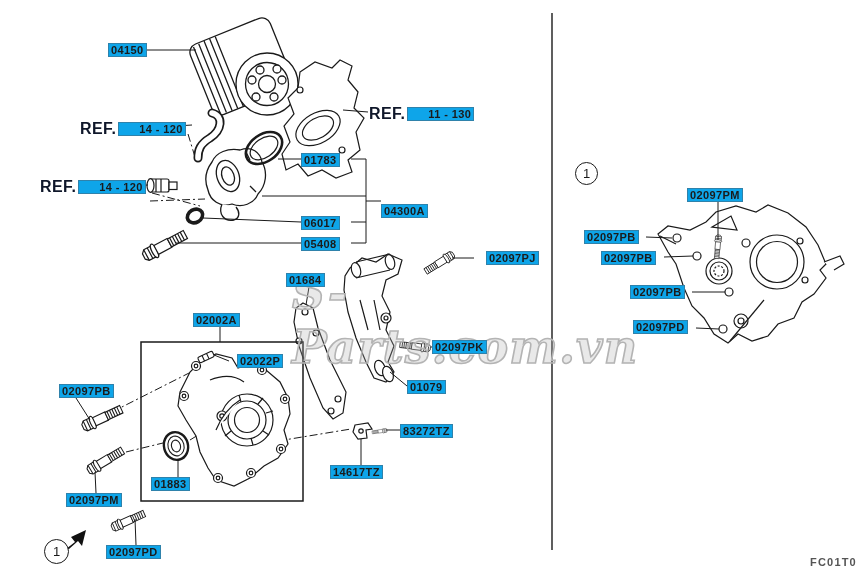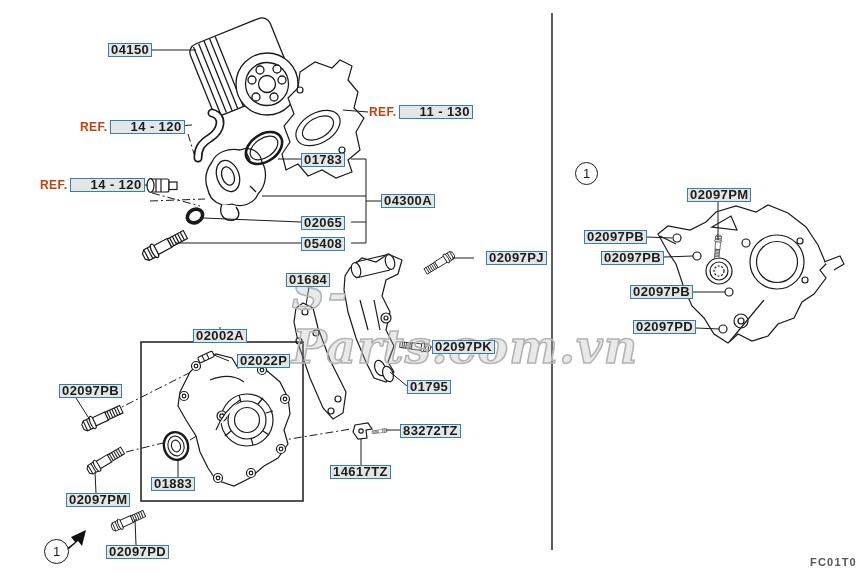--- a/index.html
+++ b/index.html
@@ -1,23 +1,23 @@
 <!DOCTYPE html>
 <html><head>
 <meta charset="utf-8">
 <style>
   html,body{margin:0;padding:0;background:#ffffff;}
   #stage{position:relative;width:865px;height:587px;background:#ffffff;overflow:hidden;
          font-family:"Liberation Sans",sans-serif;}
   svg{position:absolute;left:0;top:0;}
-  .plabel{position:absolute;border:1.2px solid #2f82ab;background:#e5e5e5;color:#1b1b1b;
-          font-size:13px;font-weight:bold;letter-spacing:.4px;line-height:12px;
+  .plabel{position:absolute;border:1.2px solid #2f82ab;background:#0ea5e9;color:#1b1b1b;
+          font-size:11px;font-weight:bold;letter-spacing:.4px;line-height:12px;
           padding:0 2px;white-space:nowrap;z-index:5;}
   .refwrap{position:absolute;display:flex;align-items:center;gap:2px;z-index:5;}
-  .refpre{font-size:12px;font-weight:600;color:#c2410c;letter-spacing:.4px;}
+  .refpre{font-size:16px;font-weight:600;color:#0f172a;letter-spacing:.4px;}
   .plabel.inline{position:static;padding-left:20px;}
   .vmark{position:absolute;width:21px;height:21px;border:1.4px solid #1a1a1a;border-radius:50%;
          background:#fff;display:flex;align-items:center;justify-content:center;
          font-size:13px;color:#1a1a1a;z-index:5;}
   #watermark{position:absolute;left:292px;top:266px;width:380px;z-index:4;
              font-family:"DejaVu Serif",serif;font-style:italic;font-weight:bold;
              font-size:46px;color:rgba(175,175,175,0.28);
              -webkit-text-stroke:1.6px #b4b4b4;letter-spacing:1px;}
   #fcode{position:absolute;left:810px;top:556px;font-size:11px;font-weight:bold;
          color:#555;letter-spacing:1.2px;z-index:5;}
@@ -254,28 +254,28 @@
   <span class="refpre">REF.</span>
   <span class="plabel inline">14 - 120</span>
 </div>
 
 <div class="refwrap" style="left:369px;top:105px">
   <span class="refpre">REF.</span>
   <span class="plabel inline">11 - 130</span>
 </div>
 
 <div class="plabel" style="left:301px;top:153px">01783</div>
-<div class="plabel" style="left:381px;top:194px">04300A</div>
-<div class="plabel" style="left:301px;top:216px">02065</div>
+<div class="plabel" style="left:381px;top:204px">04300A</div>
+<div class="plabel" style="left:301px;top:216px">06017</div>
 <div class="plabel" style="left:301px;top:237px">05408</div>
 <div class="plabel" style="left:286px;top:273px">01684</div>
 <div class="plabel" style="left:486px;top:251px">02097PJ</div>
 <div class="plabel" style="left:432px;top:340px">02097PK</div>
-<div class="plabel" style="left:407px;top:380px">01795</div>
-<div class="plabel" style="left:193px;top:329px">02002A</div>
+<div class="plabel" style="left:407px;top:380px">01079</div>
+<div class="plabel" style="left:193px;top:313px">02002A</div>
 <div class="plabel" style="left:237px;top:354px">02022P</div>
 <div class="plabel" style="left:59px;top:384px">02097PB</div>
 <div class="plabel" style="left:151px;top:477px">01883</div>
 <div class="plabel" style="left:66px;top:493px">02097PM</div>
 <div class="plabel" style="left:106px;top:545px">02097PD</div>
 <div class="plabel" style="left:400px;top:424px">83272TZ</div>
 <div class="plabel" style="left:330px;top:465px">14617TZ</div>
 
 <div class="plabel" style="left:687px;top:188px">02097PM</div>
 <div class="plabel" style="left:584px;top:230px">02097PB</div>

